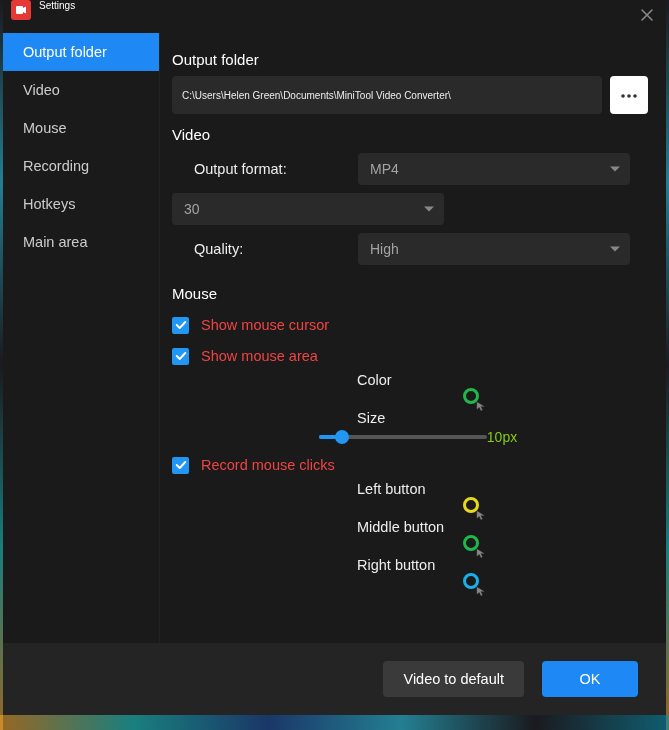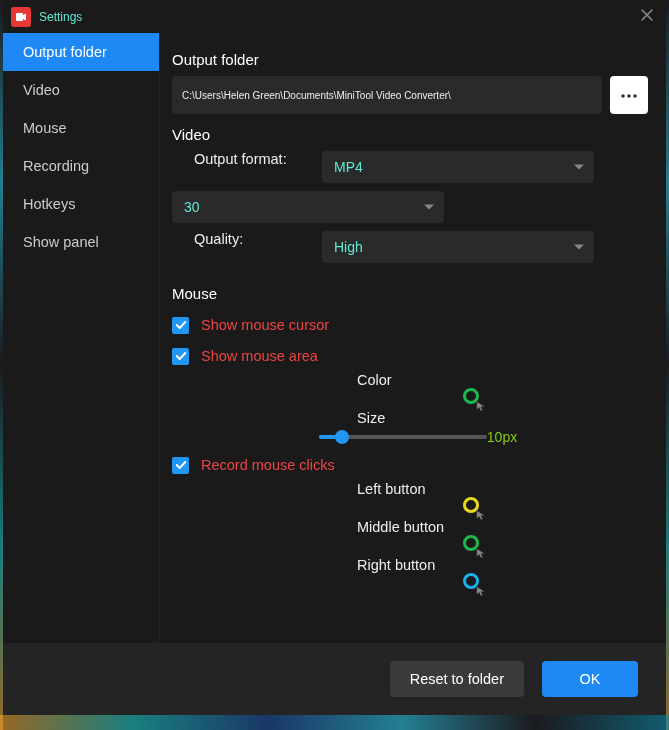--- a/index.html
+++ b/index.html
@@ -5,22 +5,22 @@
   * { box-sizing: border-box; margin: 0; padding: 0; font-family: -apple-system, "Segoe UI", Arial, sans-serif; }
   body { width: 669px; height: 730px; background: #111; overflow: hidden; position: relative; }
   
   .window {
     position: absolute; top: 0; left: 3px; right: 3px; bottom: 15px;
     background: #1a1a1a; display: flex; flex-direction: column;
   }
 
   
   .titlebar {
-    height: 33px; display: flex; align-items: center; padding: 0 8px;
-    background: #1a1a1a; color: #5eead4; font-size: 12px;
+    height: 33px; display: flex; align-items: flex-start; padding: 0 8px;
+    background: #1a1a1a; color: #ffffff; font-size: 10px;
     position: relative;
   }
   .titlebar .logo {
     width: 20px; height: 20px; background: #e53935; border-radius: 3px;
     display: flex; align-items: center; justify-content: center; margin-right: 8px;
   }
   .titlebar .logo svg { width: 12px; height: 12px; }
   .titlebar .close { position: absolute; right: 12px; top: 8px; color: #888; cursor: pointer; }
 
   
@@ -50,43 +50,44 @@
   }
   .main::-webkit-scrollbar { width: 10px; }
   .main::-webkit-scrollbar-track { background: #1a1a1a; }
   .main::-webkit-scrollbar-thumb { background: #555; border-radius: 5px; }
 
   .section-title {
     font-size: 15px; color: #fff; margin: 8px 0 8px 0;
   }
 
   .row {
-    display: flex; margin: 0 0 4px 0;
+    display: flex; align-items: center; margin: 0 0 4px 0;
     min-height: 36px;
+    gap: 36px;
   }
 
   .label-col { width: 150px; font-size: 14.5px; color: #eee; padding-left: 22px; }
   .value-col { flex: 1; }
 
   .folder-row {
     display: flex; align-items: center; gap: 8px; margin: 6px 0 12px 0;
   }
   .text-input {
     flex: 1; height: 38px; background: #2a2a2a; border: none; border-radius: 4px;
     color: #eee; padding: 0 10px; font-size: 10px;
   }
   .browse-btn {
     width: 38px; height: 38px; background: #fff; border-radius: 4px;
     display: flex; align-items: center; justify-content: center; cursor: pointer;
     color: #333; font-weight: bold; letter-spacing: 1px;
   }
 
   .select {
     width: 272px; height: 32px; background: #2a2a2a; border-radius: 4px;
-    display: flex; align-items: center; padding: 0 12px; color: #5eead4;
+    display: flex; align-items: center; padding: 0 12px; color: #a3a3a3;
     font-size: 14px; position: relative; cursor: pointer;
   }
   .select .caret {
     position: absolute; right: 10px; top: 50%; transform: translateY(-50%);
     width: 0; height: 0; border-left: 5px solid transparent; border-right: 5px solid transparent;
     border-top: 5px solid #888;
   }
 
   .checkbox-row {
     display: flex; align-items: center; min-height: 30px; margin-bottom: 1px;
@@ -196,21 +197,21 @@
       <div class="sidebar-item">
         <span>Mouse</span>
       </div>
       <div class="sidebar-item">
         <span>Recording</span>
       </div>
       <div class="sidebar-item">
         <span>Hotkeys</span>
       </div>
       <div class="sidebar-item">
-        <span>Show panel</span>
+        <span>Main area</span>
       </div>
     </div>
 
     <div class="main-wrap">
       <div class="main">
 
         <div class="section-title">Output folder</div>
         <div class="folder-row">
           <input class="text-input" readonly="" value="C:\Users\Helen Green\Documents\MiniTool Video Converter\" style="">
           <div class="browse-btn">
@@ -352,20 +353,20 @@
           </div>
         </div>
 
       </div>
     </div>
 
   </div>
 
   <div class="footer">
     <button class="btn btn-default">
-      <span>Reset to folder</span>
+      <span>Video to default</span>
     </button>
     <button class="btn btn-primary">
       <span>OK</span>
     </button>
   </div>
 
 </div>
 
 </body></html>

